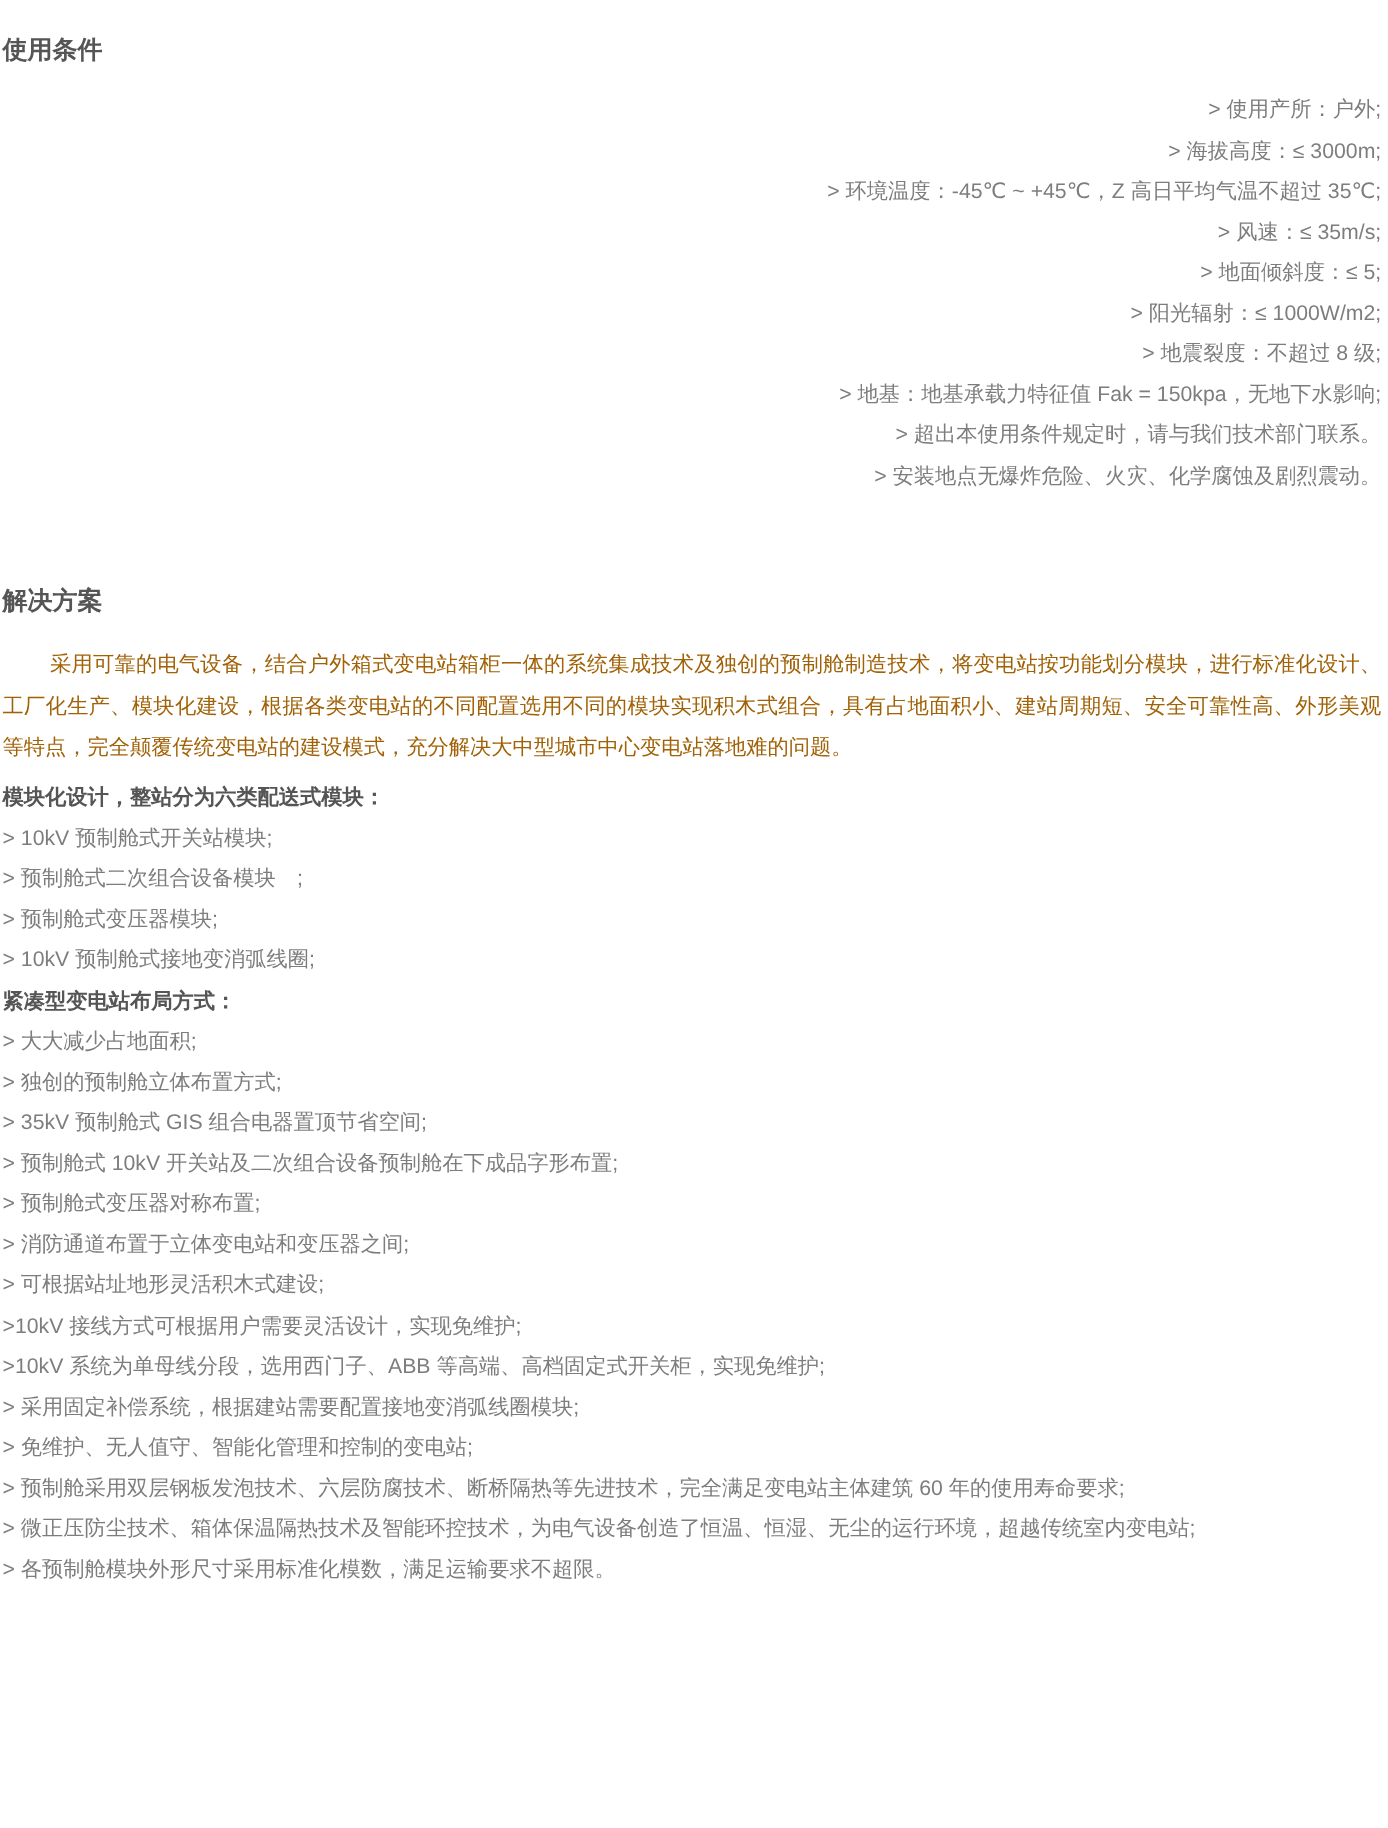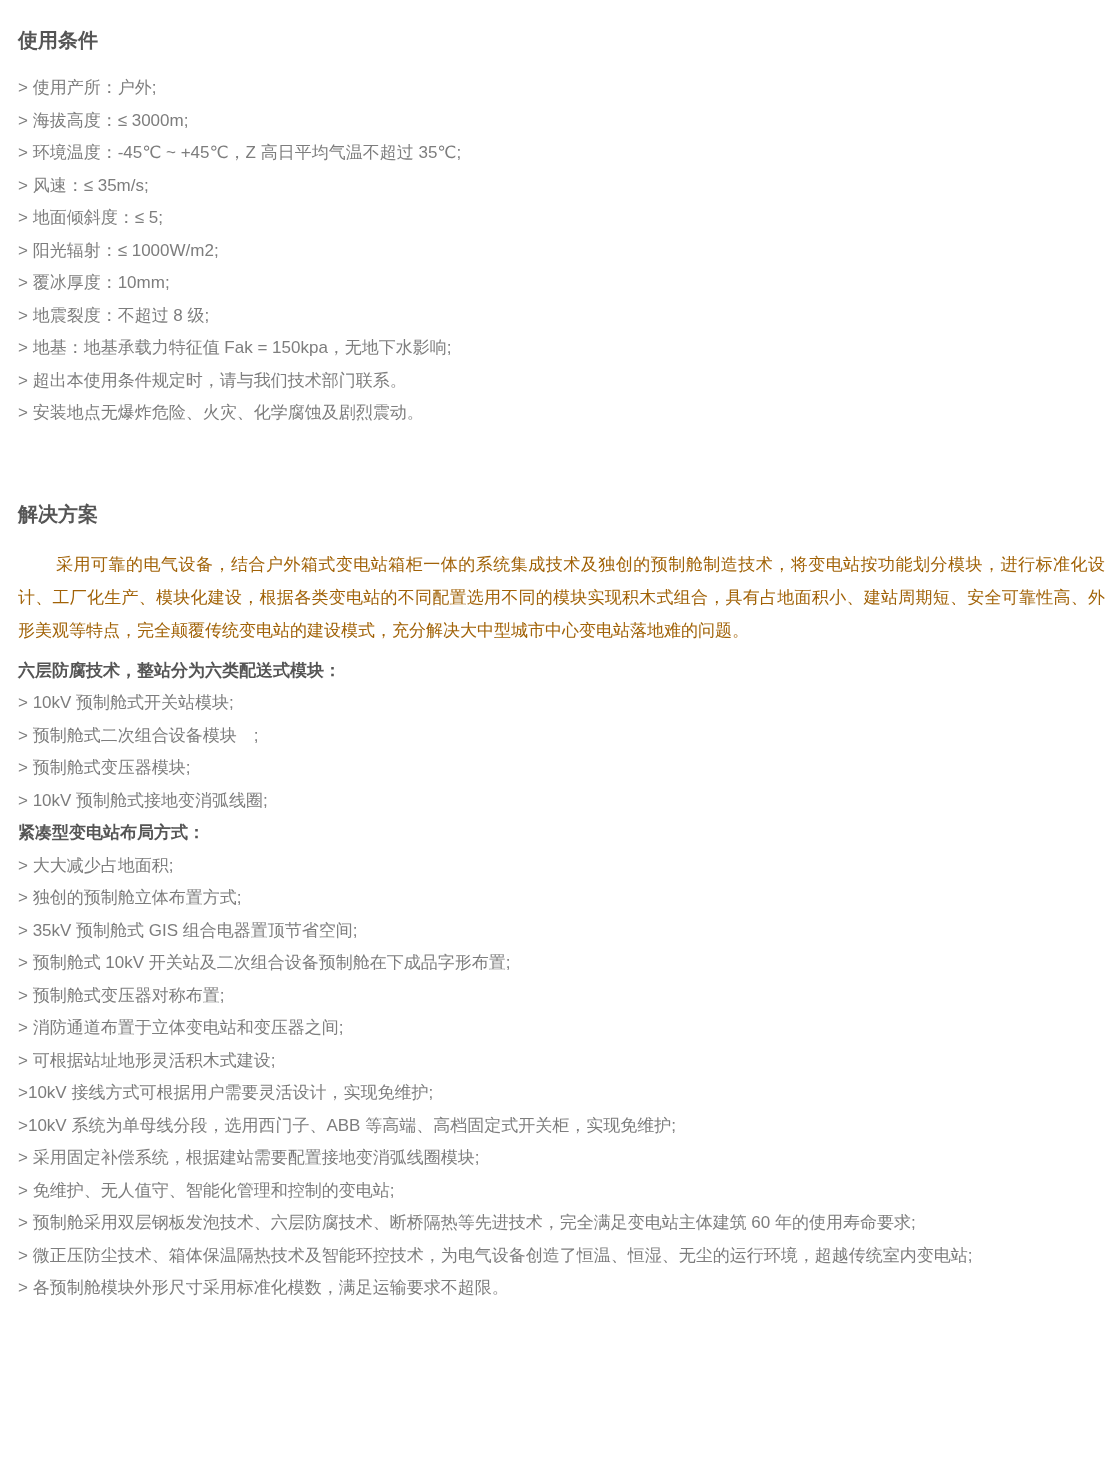--- a/index.html
+++ b/index.html
@@ -5,36 +5,37 @@
   html, body {
     margin: 0;
     padding: 0;
     background: #ffffff;
     font-family: "Liberation Sans", "DejaVu Sans", sans-serif;
   }
   .page {
     width: 1110px;
     min-height: 1462px;
     box-sizing: border-box;
-    padding: 28px 5px 24px 18px;
+    padding: 28px 5px 24px 2px;
     background: #ffffff;
   }
   .section-title {
     font-size: 20px;
     line-height: 24px;
     font-weight: bold;
     color: #555555;
     margin: 0;
   }
   .solution-title {
     margin-top: 72px;
     font-family: Liberation Serif, serif;
   }
   .cond-list {
     margin-top: 20px;
+    text-align: right;
   }
   .li {
     font-size: 17px;
     line-height: 32.5px;
     color: #7d7d7d;
     margin: 0;
     white-space: pre-wrap;
   }
   .para {
     font-size: 17px;
@@ -60,32 +61,31 @@
 
   <h2 class="section-title">使用条件</h2>
 
   <div class="cond-list">
     <p class="li">&gt; 使用产所：户外;</p>
     <p class="li">&gt; 海拔高度：≤ 3000m;</p>
     <p class="li">&gt; 环境温度：-45℃ ~ +45℃，Z 高日平均气温不超过 35℃;</p>
     <p class="li">&gt; 风速：≤ 35m/s;</p>
     <p class="li">&gt; 地面倾斜度：≤ 5;</p>
     <p class="li">&gt; 阳光辐射：≤ 1000W/m2;</p>
-    <p class="li">&gt; 覆冰厚度：10mm;</p>
     <p class="li">&gt; 地震裂度：不超过 8 级;</p>
     <p class="li">&gt; 地基：地基承载力特征值 Fak = 150kpa，无地下水影响;</p>
     <p class="li">&gt; 超出本使用条件规定时，请与我们技术部门联系。</p>
     <p class="li">&gt; 安装地点无爆炸危险、火灾、化学腐蚀及剧烈震动。</p>
   </div>
 
   <h2 class="section-title solution-title">解决方案</h2>
 
   <p class="para">采用可靠的电气设备，结合户外箱式变电站箱柜一体的系统集成技术及独创的预制舱制造技术，将变电站按功能划分模块，进行标准化设计、工厂化生产、模块化建设，根据各类变电站的不同配置选用不同的模块实现积木式组合，具有占地面积小、建站周期短、安全可靠性高、外形美观等特点，完全颠覆传统变电站的建设模式，充分解决大中型城市中心变电站落地难的问题。</p>
 
-  <p class="subtitle first">六层防腐技术，整站分为六类配送式模块：</p>
+  <p class="subtitle first">模块化设计，整站分为六类配送式模块：</p>
 
   <div>
     <p class="li">&gt; 10kV 预制舱式开关站模块;</p>
     <p class="li">&gt; 预制舱式二次组合设备模块　;</p>
     <p class="li">&gt; 预制舱式变压器模块;</p>
     <p class="li">&gt; 10kV 预制舱式接地变消弧线圈;</p>
   </div>
 
   <p class="subtitle">紧凑型变电站布局方式：</p>
 

